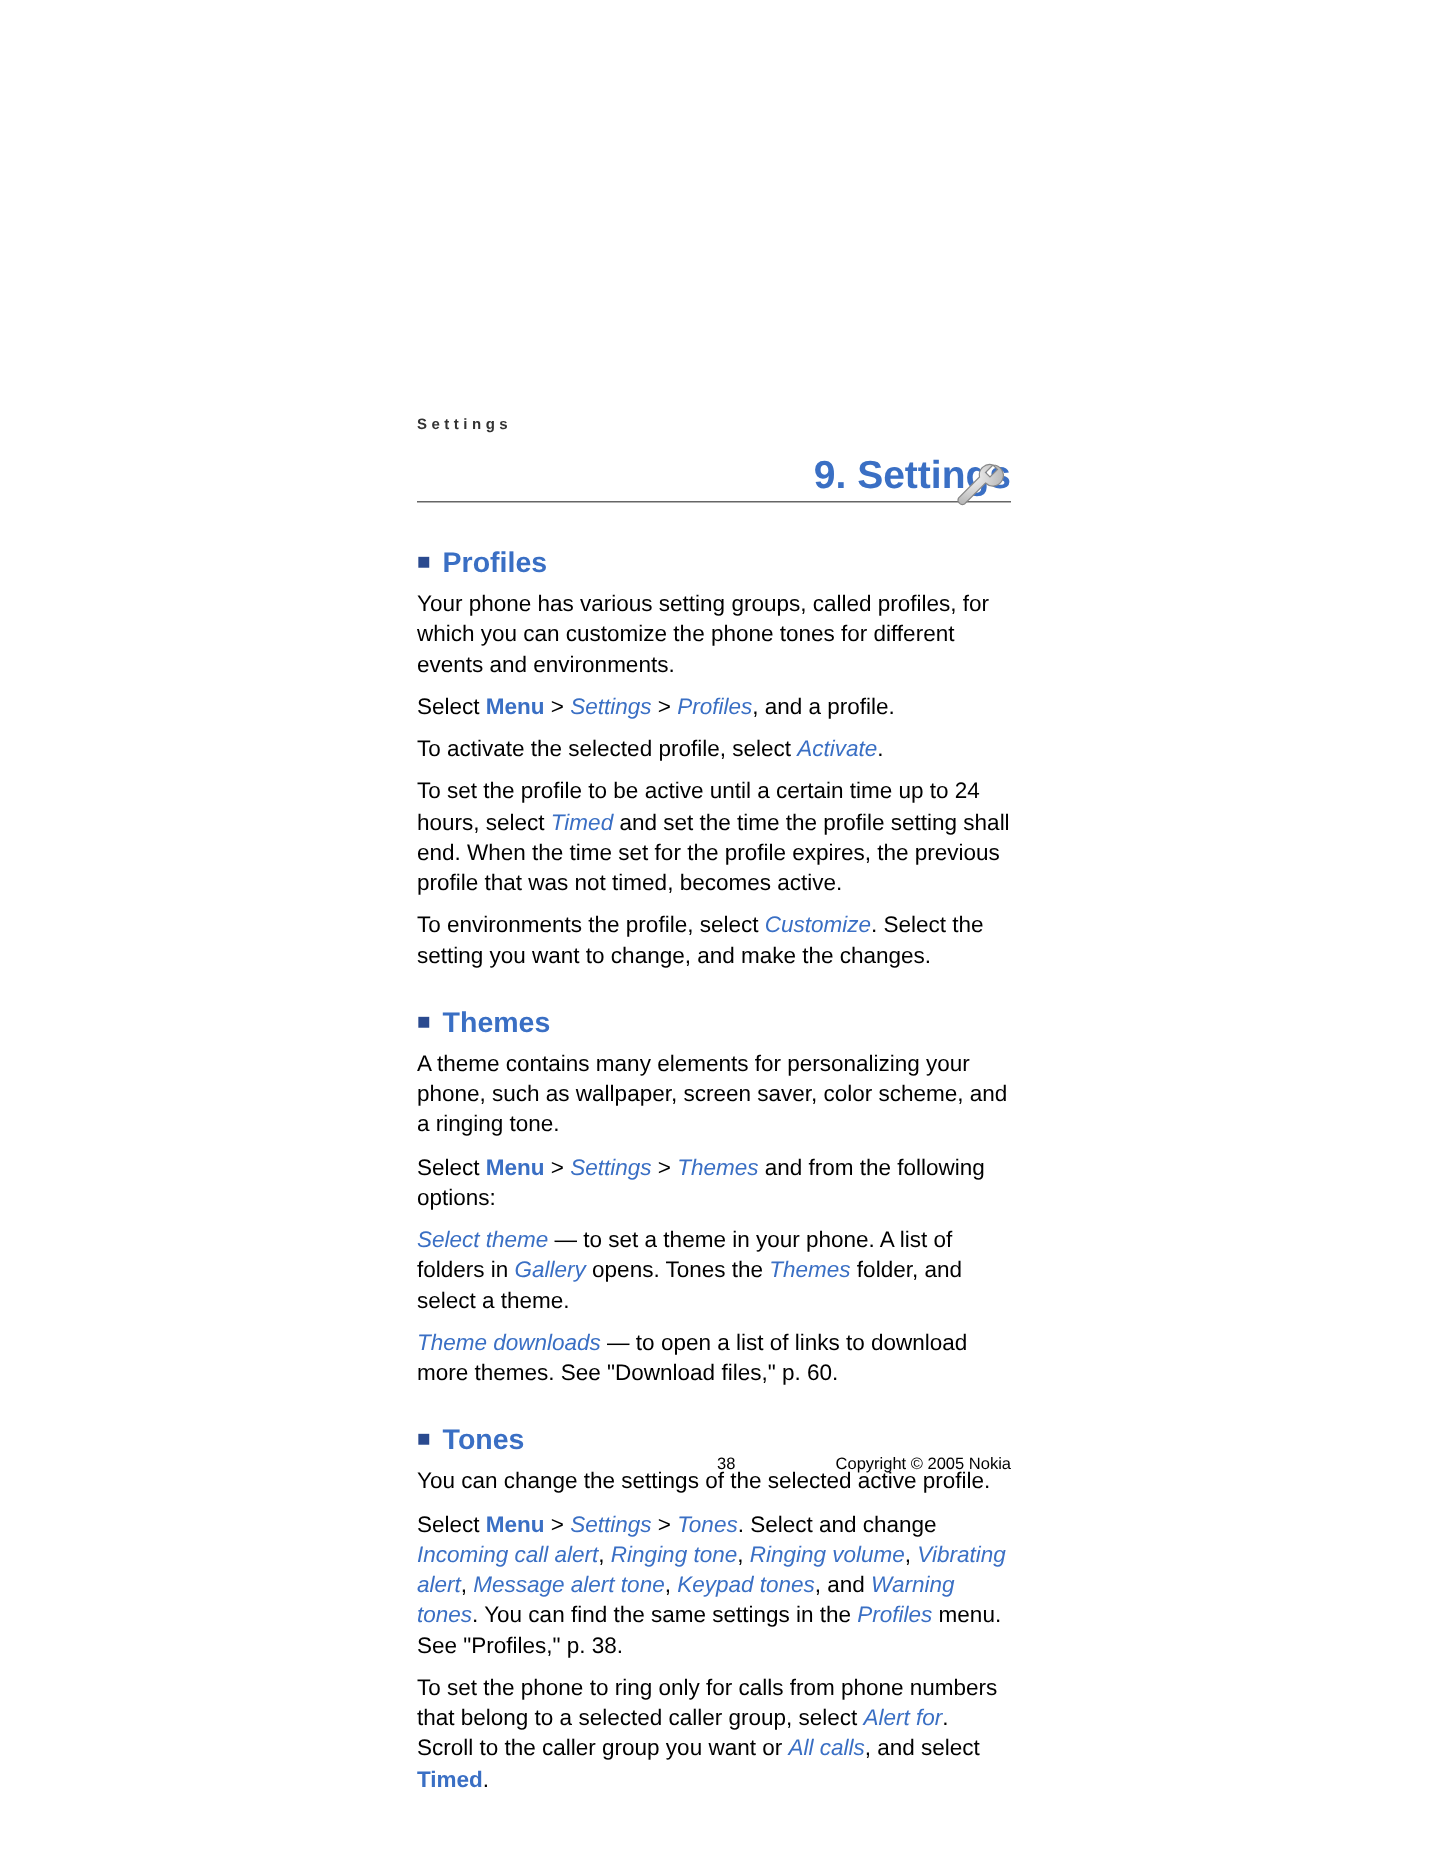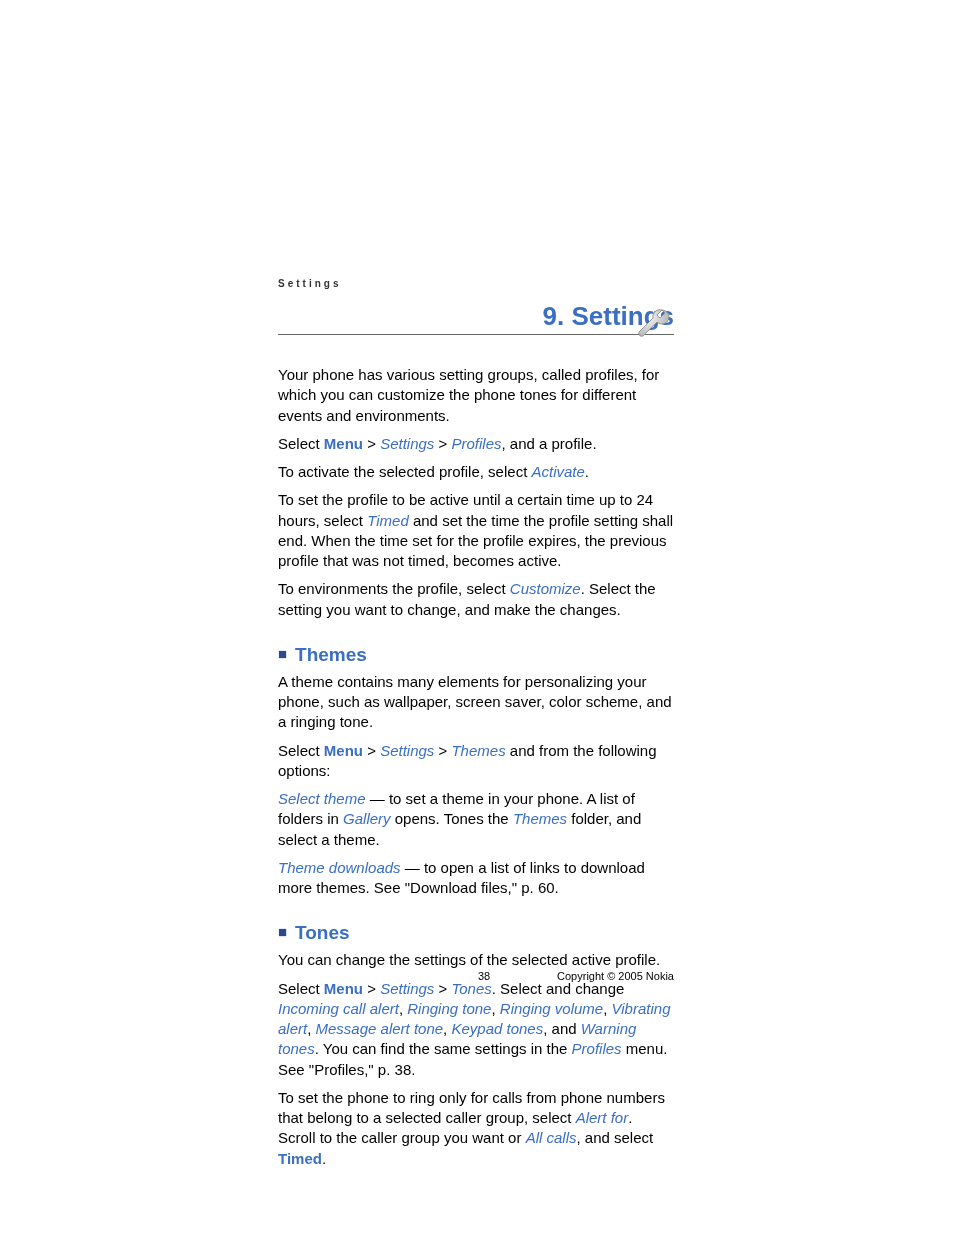--- a/index.html
+++ b/index.html
@@ -90,20 +90,23 @@
   }
 </style>
 </head>
 <body>
 
 <div class="page">
   <div class="header-label">Settings</div>
   <div class="chapter-title">9.   Settings</div>
 
   <div class="section">
+    <div class="section-title">
+      <span class="bullet">■</span><span>Profiles</span>
+    </div>
     <p class="para">Your phone has various setting groups, called profiles, for which you can customize the phone tones for different events and environments.</p>
     <p class="para">
       <span>Select </span><span class="menu-bold">Menu</span><span> &gt; </span><span class="menu-italic">Settings</span><span> &gt; </span><span class="menu-italic">Profiles</span><span>, and a profile.</span>
     </p>
     <p class="para">
       <span>To activate the selected profile, select </span><span class="menu-italic">Activate</span><span>.</span>
     </p>
     <p class="para">
       <span>To set the profile to be active until a certain time up to 24 hours, select </span><span class="menu-italic">Timed</span><span> and set the time the profile setting shall end. When the time set for the profile expires, the previous profile that was not timed, becomes active.</span>
     </p>

